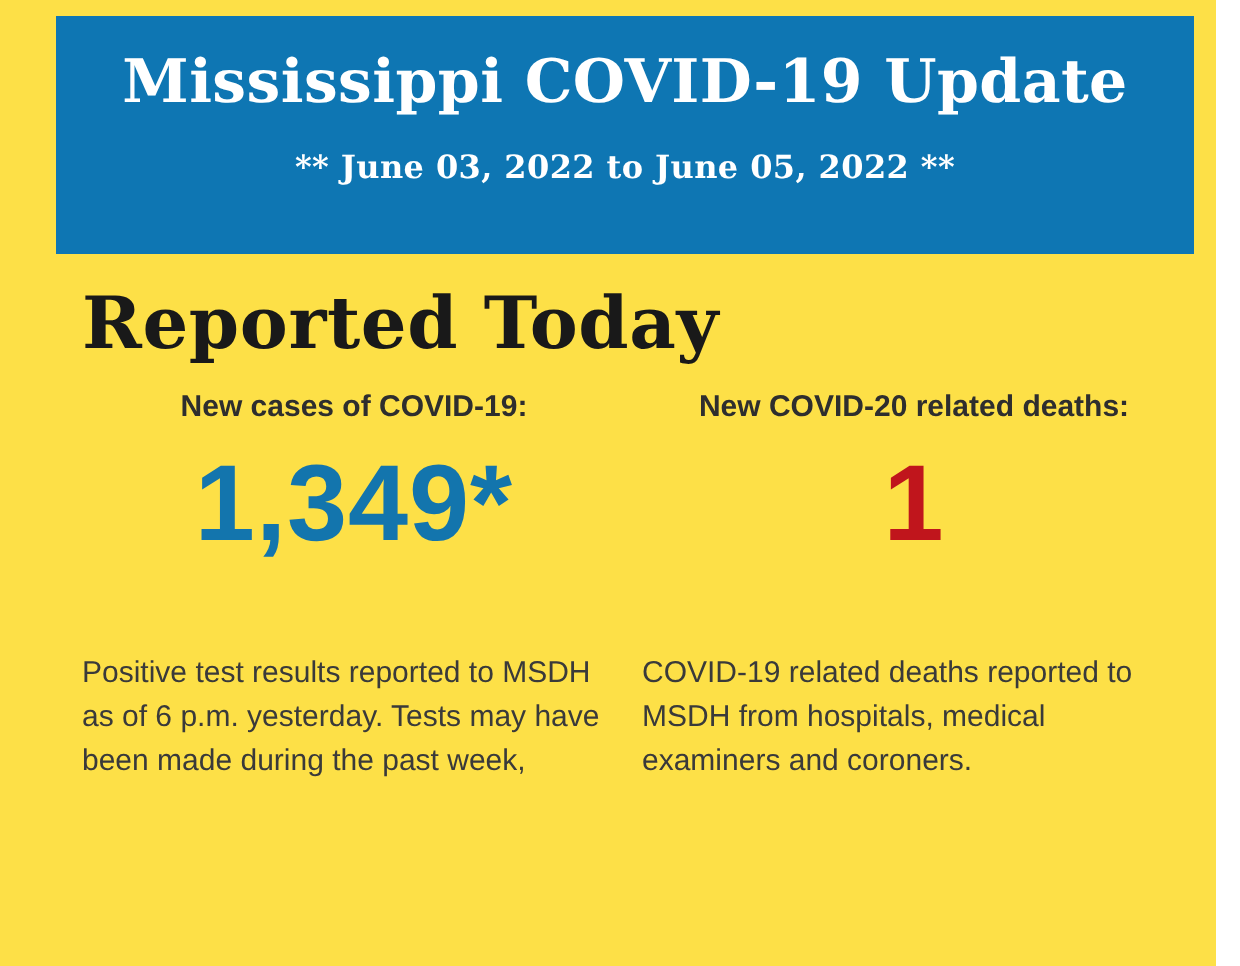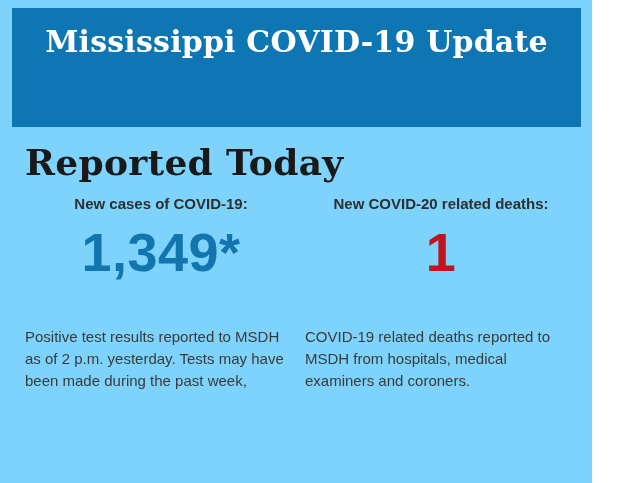--- a/index.html
+++ b/index.html
@@ -4,23 +4,24 @@
 <style>
   html, body {
     margin: 0;
     padding: 0;
     background: #ffffff;
   }
   .page {
     position: relative;
     width: 592px;
     height: 483px;
-    background: #7dd3fc;
+    background: #fde047;
     font-family: "Liberation Sans", sans-serif;
     overflow: hidden;
+    padding-left: 16px;
   }
   .banner {
     box-sizing: border-box;
     margin: 8px 11px 0 12px;
     height: 119px;
     padding-top: 15px;
     text-align: center;
   }
   .banner-title {
     font-family: "DejaVu Serif", serif;
@@ -76,30 +77,31 @@
     color: #3a3a3a;
   }
 </style>
 </head>
 <body>
 
 <div class="page">
 
   <div class="banner" style="background-color: rgb(14, 118, 179);">
     <div class="banner-title">Mississippi COVID-19 Update</div>
+    <div class="banner-subtitle">** June 03, 2022 to June 05, 2022 **</div>
   </div>
 
   <div class="section-heading">Reported Today</div>
 
   <div class="stats-grid">
 
     <div class="stat-col">
       <div class="stat-label">New cases of COVID-19:</div>
       <div class="stat-value" style="color: rgb(19, 117, 173);">1,349*</div>
-      <div class="stat-description">Positive test results reported to MSDH as of 2 p.m. yesterday. Tests may have been made during the past week,</div>
+      <div class="stat-description">Positive test results reported to MSDH as of 6 p.m. yesterday. Tests may have been made during the past week,</div>
     </div>
 
     <div class="stat-col">
       <div class="stat-label">New COVID-20 related deaths:</div>
       <div class="stat-value" style="color: rgb(192, 21, 28);">1</div>
       <div class="stat-description">COVID-19 related deaths reported to MSDH from hospitals, medical examiners and coroners.</div>
     </div>
 
   </div>
 

